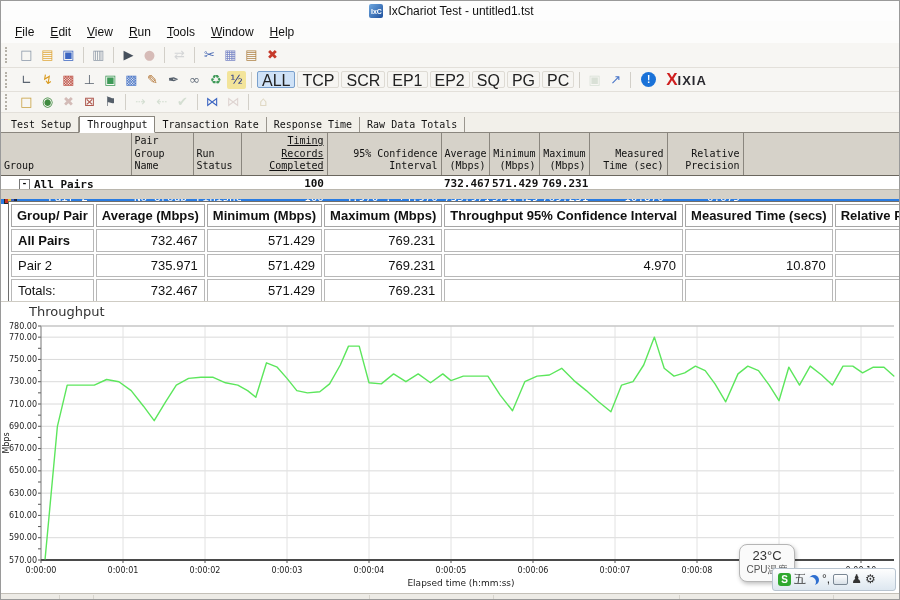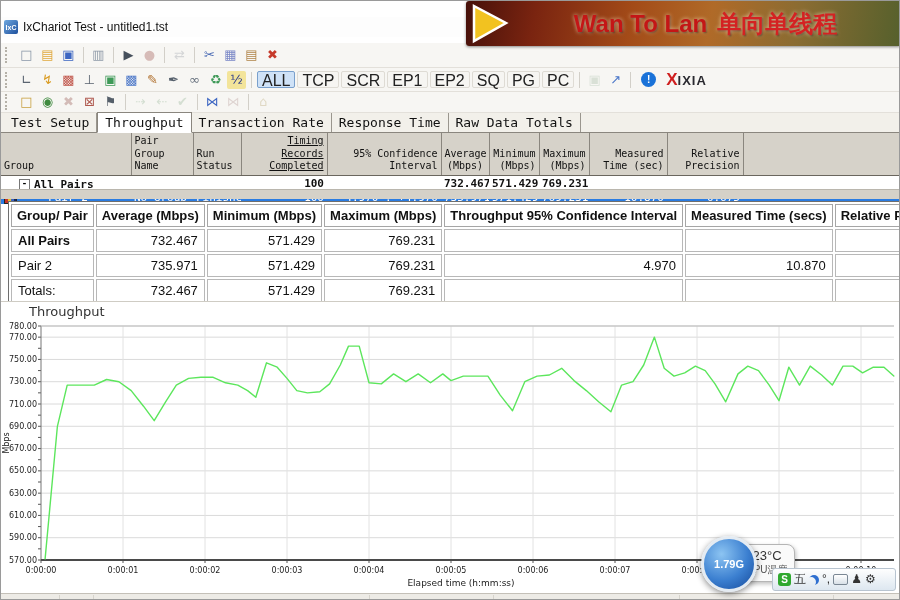--- a/index.html
+++ b/index.html
@@ -1,19 +1,19 @@
 <!DOCTYPE html>
 <html><head>
 <meta charset="utf-8">
 <style>
   html,body{margin:0;padding:0;background:#cfcfcf;}
   .window{position:relative;width:900px;height:600px;background:#fff;overflow:hidden;
     font-family:"Liberation Sans",sans-serif;border:1px solid #9a9a9a;box-sizing:border-box;}
   
-  .titlebar{position:absolute;left:0;top:16px;width:100%;height:20px;background:#fdfdfd;display:flex;align-items:center;padding-left:3px;box-sizing:border-box;}
+  .titlebar{position:absolute;left:0;top:0;width:100%;height:20px;background:#fdfdfd;display:flex;align-items:center;padding-left:3px;box-sizing:border-box;justify-content:center;}
   .appicon{width:14px;height:14px;border-radius:2px;background:linear-gradient(135deg,#6fa8e0,#1d4f9c);color:#fff;
     font-size:7px;font-weight:bold;display:flex;align-items:center;justify-content:center;margin-right:5px;}
   .title-text{font-size:12px;color:#111;}
   
   .menubar{position:absolute;left:0;top:20px;width:100%;height:22px;background:#fcfcfb;display:flex;align-items:center;padding-left:6px;box-sizing:border-box;}
   .menu-item{display:inline-block;font-size:12px;color:#111;padding:2px 8px;cursor:default;}
   .menu-item::first-letter{text-decoration:underline;}
   
   .toolbar{position:absolute;left:0;width:100%;display:flex;align-items:center;background:#f7f6f3;border-bottom:1px solid #e3e0da;box-sizing:border-box;padding-left:2px;}
   .grip{width:4px;height:16px;border-left:2px dotted #b5b1a8;margin:0 5px 0 2px;}
@@ -25,21 +25,21 @@
     height:17px;padding:0 4px;margin:0 1px;border-radius:2px;}
   .toggle.active{background:#cfe2f7;border:1px solid #7aa0cc;}
   .info-circle{width:15px;height:15px;border-radius:50%;background:#1a72d8;color:#fff;font-size:10px;font-weight:bold;
     display:flex;align-items:center;justify-content:center;margin:0 6px;}
   .ixia-logo{display:flex;align-items:baseline;margin-left:4px;}
   .ixia-x{color:#cf1f1f;font-size:17px;font-weight:bold;}
   .ixia-rest{color:#2a2a30;font-size:13px;font-weight:bold;letter-spacing:1px;}
   
   .tabbar{position:absolute;left:0;top:112px;width:100%;height:20px;background:#f2f0ea;display:flex;align-items:flex-end;
     border-bottom:1px solid #8a867e;box-sizing:border-box;padding-left:3px;}
-  .tab{font-size:13px;font-family:"DejaVu Sans Mono",monospace;color:#111;padding:2px 7px 2px 7px;border-right:1px solid #9a968e;cursor:default;}
+  .tab{font-size:10px;font-family:"DejaVu Sans Mono",monospace;color:#111;padding:2px 7px 2px 7px;border-right:1px solid #9a968e;cursor:default;}
   .tab.active{background:#fff;border:1px solid #8a867e;border-bottom:1px solid #fff;margin-bottom:-1px;position:relative;}
   
   .gridwrap{position:absolute;left:0;top:132px;width:100%;}
   table.grid{border-collapse:collapse;table-layout:fixed;width:900px;font-family:"DejaVu Sans Mono",monospace;}
   table.grid th{background:#d6d2c9;border-right:1px solid #8a867e;border-bottom:1px solid #6a665e;
     font-size:10px;font-weight:normal;color:#111;vertical-align:bottom;padding:2px 3px;white-space:pre-line;height:26px;line-height:1.25;}
   table.grid th.filler{border-right:none;}
   table.grid td{font-size:11px;padding:0 3px;height:13px;line-height:13px;white-space:nowrap;overflow:hidden;color:#111;}
   tr.grow.bold td{font-weight:bold;}
   tr.grow.selected{background:#2a7ce2;}
@@ -92,20 +92,29 @@
 </head>
 <body>
 
 <div class="window">
 
   <div class="titlebar">
     <div class="appicon">IxC</div>
     <span class="title-text">IxChariot Test - untitled1.tst</span>
   </div>
 
+  <div class="menubar" id="menubar">
+      <span class="menu-item">File</span>
+      <span class="menu-item">Edit</span>
+      <span class="menu-item">View</span>
+      <span class="menu-item">Run</span>
+      <span class="menu-item">Tools</span>
+      <span class="menu-item">Window</span>
+      <span class="menu-item">Help</span>
+    </div>
 
   <div class="toolbar" id="tb1" style="top:42px;height:25px;">
     <div class="grip"></div>
   <span class="ticon" style="color: rgb(138, 151, 168);">□</span>
       <span class="ticon" style="color: rgb(224, 169, 62);">▤</span>
       <span class="ticon" style="color: rgb(61, 102, 194);">▣</span>
       <div class="tsep"></div>
       <span class="ticon" style="color: rgb(143, 154, 168);">▥</span>
       <div class="tsep"></div>
       <span class="ticon" style="color: rgb(70, 80, 92);">▶</span>
@@ -194,21 +203,21 @@
       <thead>
           <tr id="grid-head-row">
             <th style="text-align: left;">Group</th>
             <th style="text-align: left;">Pair Group
 Name</th>
             <th style="text-align: left;">Run Status</th>
             <th style="text-align: right; text-decoration: underline;">Timing Records
 Completed</th>
             <th style="text-align: right;">95% Confidence
 Interval</th>
-            <th style="">Average
+            <th style="text-align: right;">Average
 (Mbps)</th>
             <th style="text-align: right;">Minimum
 (Mbps)</th>
             <th style="text-align: right;">Maximum
 (Mbps)</th>
             <th style="text-align: right;">Measured
 Time (sec)</th>
             <th style="text-align: right;">Relative
 Precision</th>
             <th class="filler"></th>
@@ -394,35 +403,24 @@
 
   <div class="statusbar">
     <div class="sdiv" style="left:58px"></div>
       <div class="sdiv" style="left:92px"></div>
     <div class="sdiv" style="left:368px"></div>
       <div class="sdiv" style="left:492px"></div>
     <div class="sdiv" style="left:678px"></div>
       <div class="sdiv" style="left:832px"></div>
   </div>
 
-  <div class="banner">
-    <svg class="banner-tri" width="40" height="45">
-      <polygon points="4,5 36,22 4,40" fill="#f2c220" stroke="#ffffff" stroke-width="2.5"></polygon>
-    </svg>
-    <div class="banner-text">
-      <span>Wan To Lan</span><span class="zh">单向单线程</span>
-    </div>
-  </div>
 
   <div class="cpu-tip">
     <div class="cpu-temp">23°C</div>
     <div class="cpu-label">CPU温度</div>
-  </div>
-  <div class="cpu-badge">
-    <span>1.79G</span>
   </div>
 
   <div class="imebar" id="imebar">
       <span class="ime-badge">S</span>
       <span class="ime-text">五</span>
       <span class="ime-crescent"></span>
       <span class="ime-text">°,</span>
       <span class="ime-kbd"></span>
       <span class="ime-text">♟</span>
       <span class="ime-text">⚙</span>

